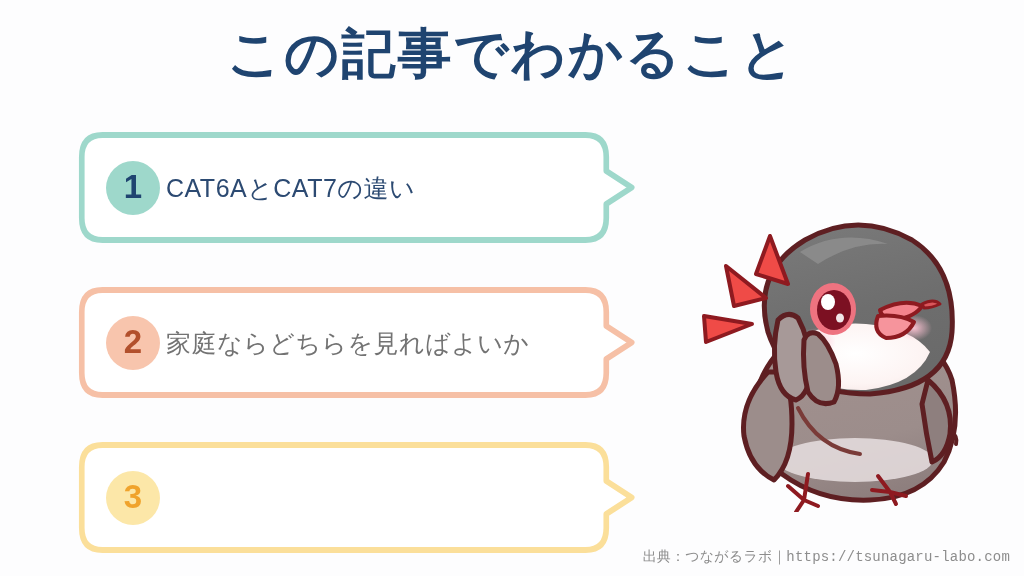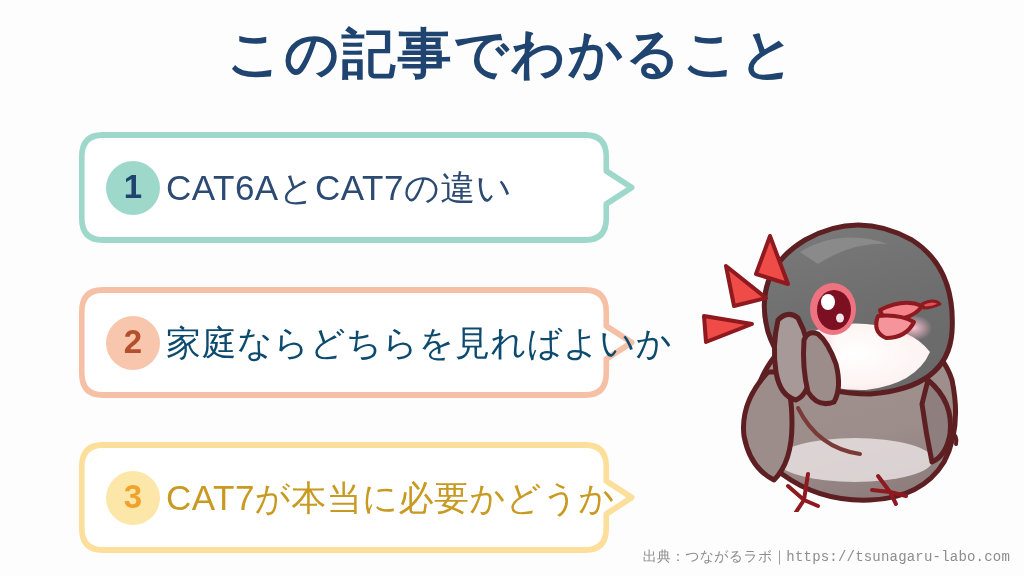--- a/index.html
+++ b/index.html
@@ -84,33 +84,33 @@
     align-items: center;
     justify-content: center;
     font-size: 33px;
     font-weight: bold;
     line-height: 1;
     margin-right: 6px;
   }
   .badge-num { position: relative; top: -1px; }
 
   .bubble-text {
-    font-size: 35px;
+    font-size: 25px;
     font-weight: normal;
     letter-spacing: 0.5px;
     white-space: nowrap;
     line-height: 1.2;
   }
 
   
   .row-1 .badge { background: #9ed8cb; color: #1f4470; }
   .row-1 .bubble-text { color: #2c4a72; }
   
   .row-2 .badge { background: #f8c5ad; color: #b2502c; }
-  .row-2 .bubble-text { color: #0c4a6e; }
+  .row-2 .bubble-text { color: #737373; }
   
   .row-3 .badge { background: #fce7a8; color: #f0a32c; }
   .row-3 .bubble-text { color: #c99a21; }
 
   
   #bird-illustration {
     position: absolute;
     left: 700px;
     top: 212px;
     width: 320px;
@@ -196,21 +196,20 @@
                  Q 561 109 539 109
                  L 26 109
                  Q 4 109 4 87
                  L 4 26
                  Q 4 4 26 4 Z" fill="#ffffff" stroke="#fbdf9a" stroke-width="6" stroke-linejoin="round"></path>
       </svg>
       <div class="bubble-content">
         <span class="badge">
           <span class="badge-num">3</span>
         </span>
-        <span class="bubble-text">CAT7が本当に必要かどうか</span>
       </div>
     </div>
 
   </div>
 
   <svg id="bird-illustration" viewBox="0 0 320 300">
     <defs>
       <linearGradient id="headGrad" x1="0" y1="0" x2="0.3" y2="1">
         <stop offset="0%" stop-color="#7b7b7b"></stop>
         <stop offset="60%" stop-color="#6e6e6e"></stop>

